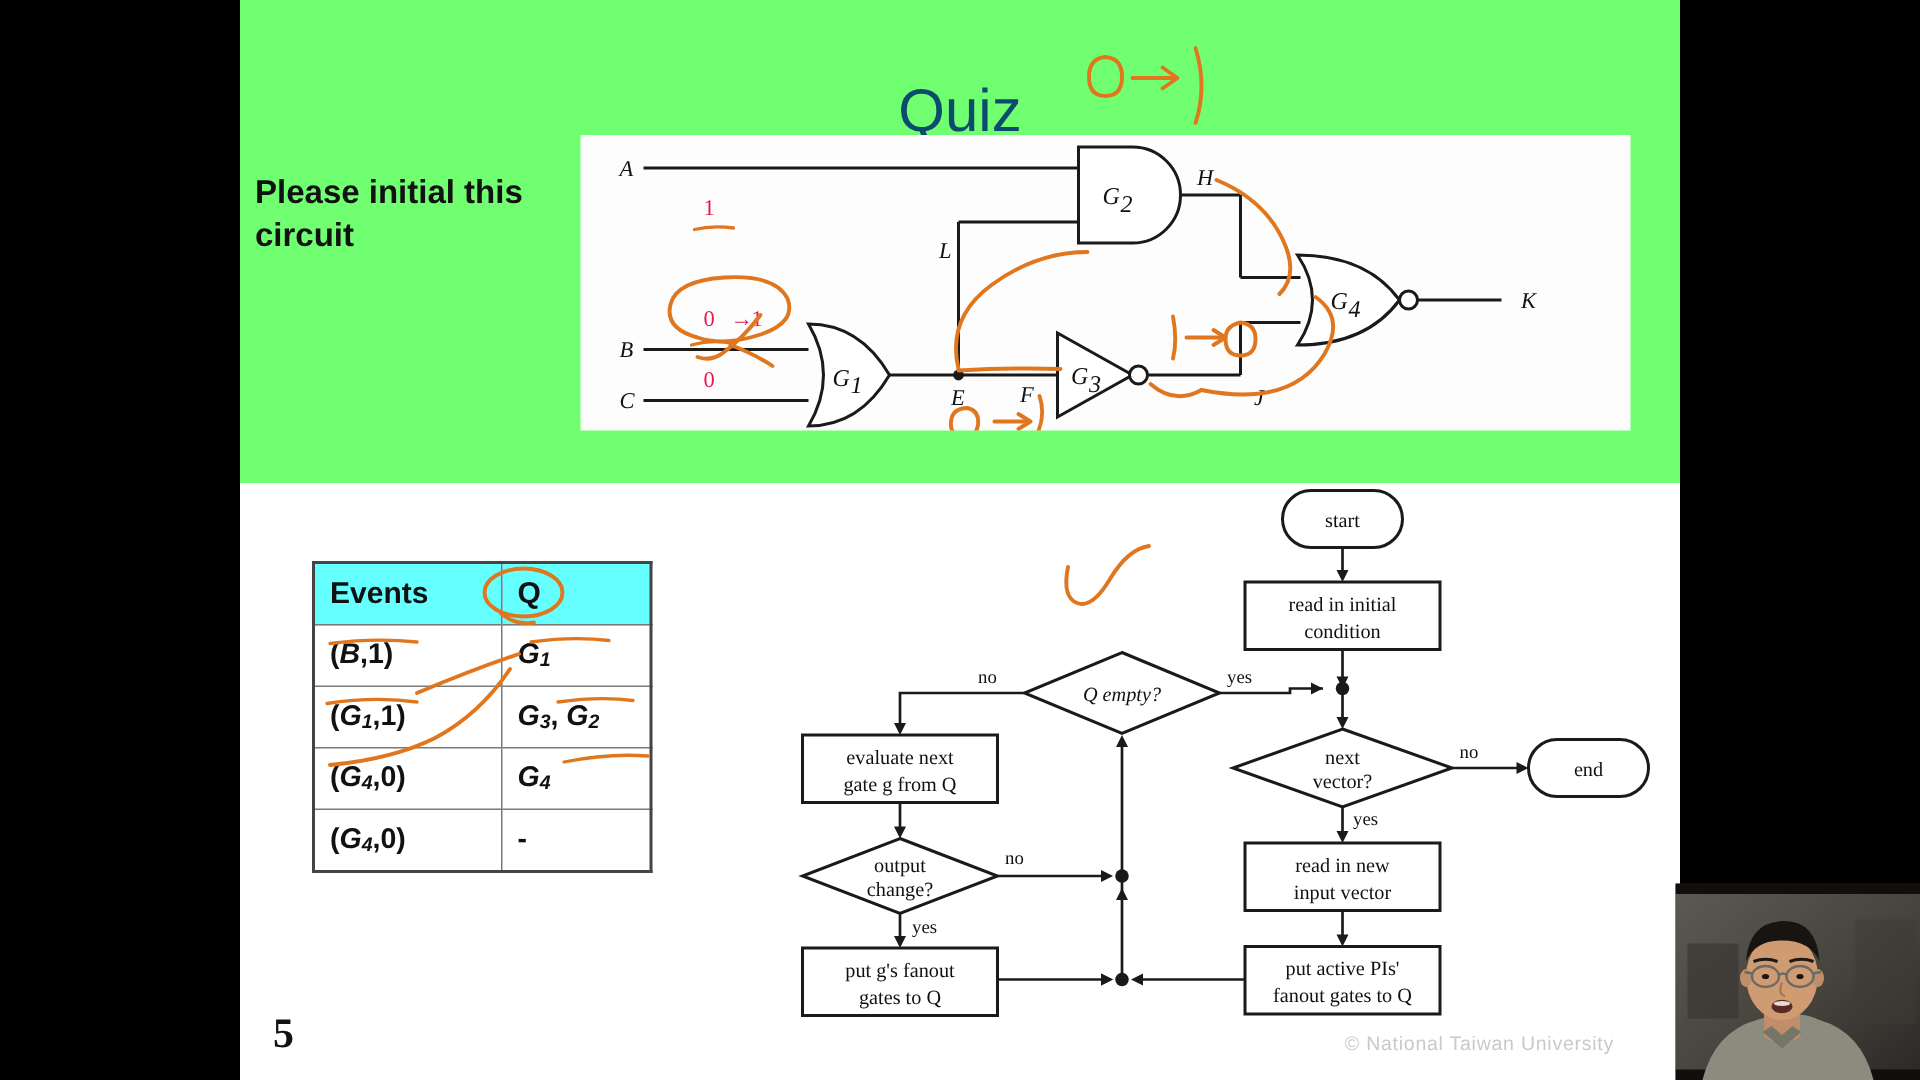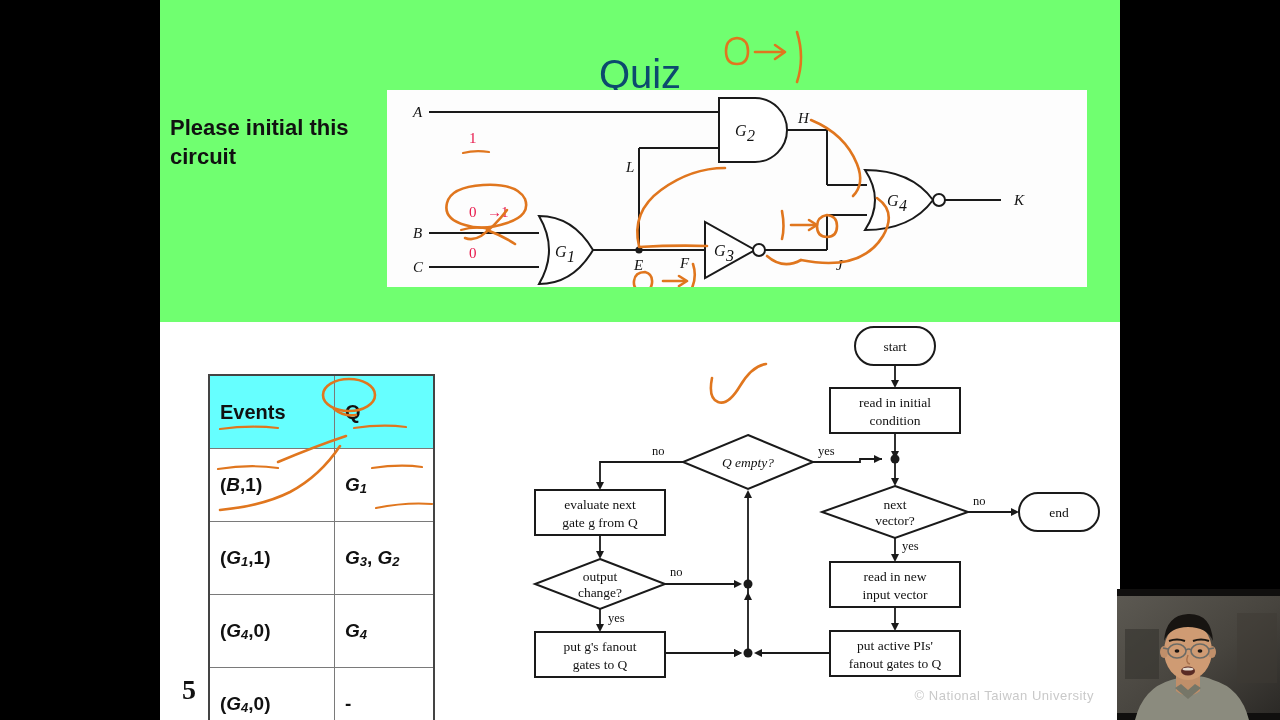--- a/index.html
+++ b/index.html
@@ -19,36 +19,36 @@
   
   #circuitpanel{position:absolute;left:227px;top:90px;width:700px;height:197px;background:#fdfdfd;}
   #circuitsvg{position:absolute;left:0;top:0;}
 
   
   #lower{position:absolute;left:0;top:322px;width:960px;height:398px;background:#fff;}
 
   
   #evtable{position:absolute;left:48px;top:52px;border-collapse:collapse;
            border:2px solid #444;background:#fff;}
-  #evtable td,#evtable th{border:1px solid #7a7a7a;padding:16px 10px;height:40px;
+  #evtable td,#evtable th{border:1px solid #7a7a7a;padding:0 10px;height:40px;
            font-size:19px;font-weight:bold;color:#111;text-align:left;
            font-family:"Liberation Sans",sans-serif;}
   #evtable th{background:#66ffff;font-size:20px;}
   #evtable td.col1{width:104px;}
   #evtable td.col2{width:78px;border-radius:15px;}
   .itg{font-style:italic;}
   .sub{font-size:13px;vertical-align:-2px;font-style:italic;}
 
   
   #flow{position:absolute;left:370px;top:0px;}
 
   
   #pagenum{position:absolute;left:22px;top:352px;font-size:28px;font-weight:bold;color:#111;
            font-family:"Liberation Serif",serif;}
-  #copyright{position:absolute;right:26px;top:366px;font-size:13px;color:#c9c9c9;
+  #copyright{position:absolute;right:44px;top:366px;font-size:13px;color:#c9c9c9;
            letter-spacing:.5px;font-family:"Liberation Sans",sans-serif;}
 
   
   #webcam{position:absolute;left:1117px;top:589px;width:163px;height:131px;overflow:hidden;background:#13110f;}
   .wcsvg{position:absolute;left:0;top:0;}
 
   .annot{fill:none;stroke:#e0761e;stroke-width:2.6;stroke-linecap:round;stroke-linejoin:round;}
   .annot-thin{fill:none;stroke:#e0761e;stroke-width:2.2;stroke-linecap:round;}
   .redtxt{fill:#e8174a;font-family:"Liberation Serif",serif;font-size:15px;}
   .wire{stroke:#1a1a1a;stroke-width:2;fill:none;}

